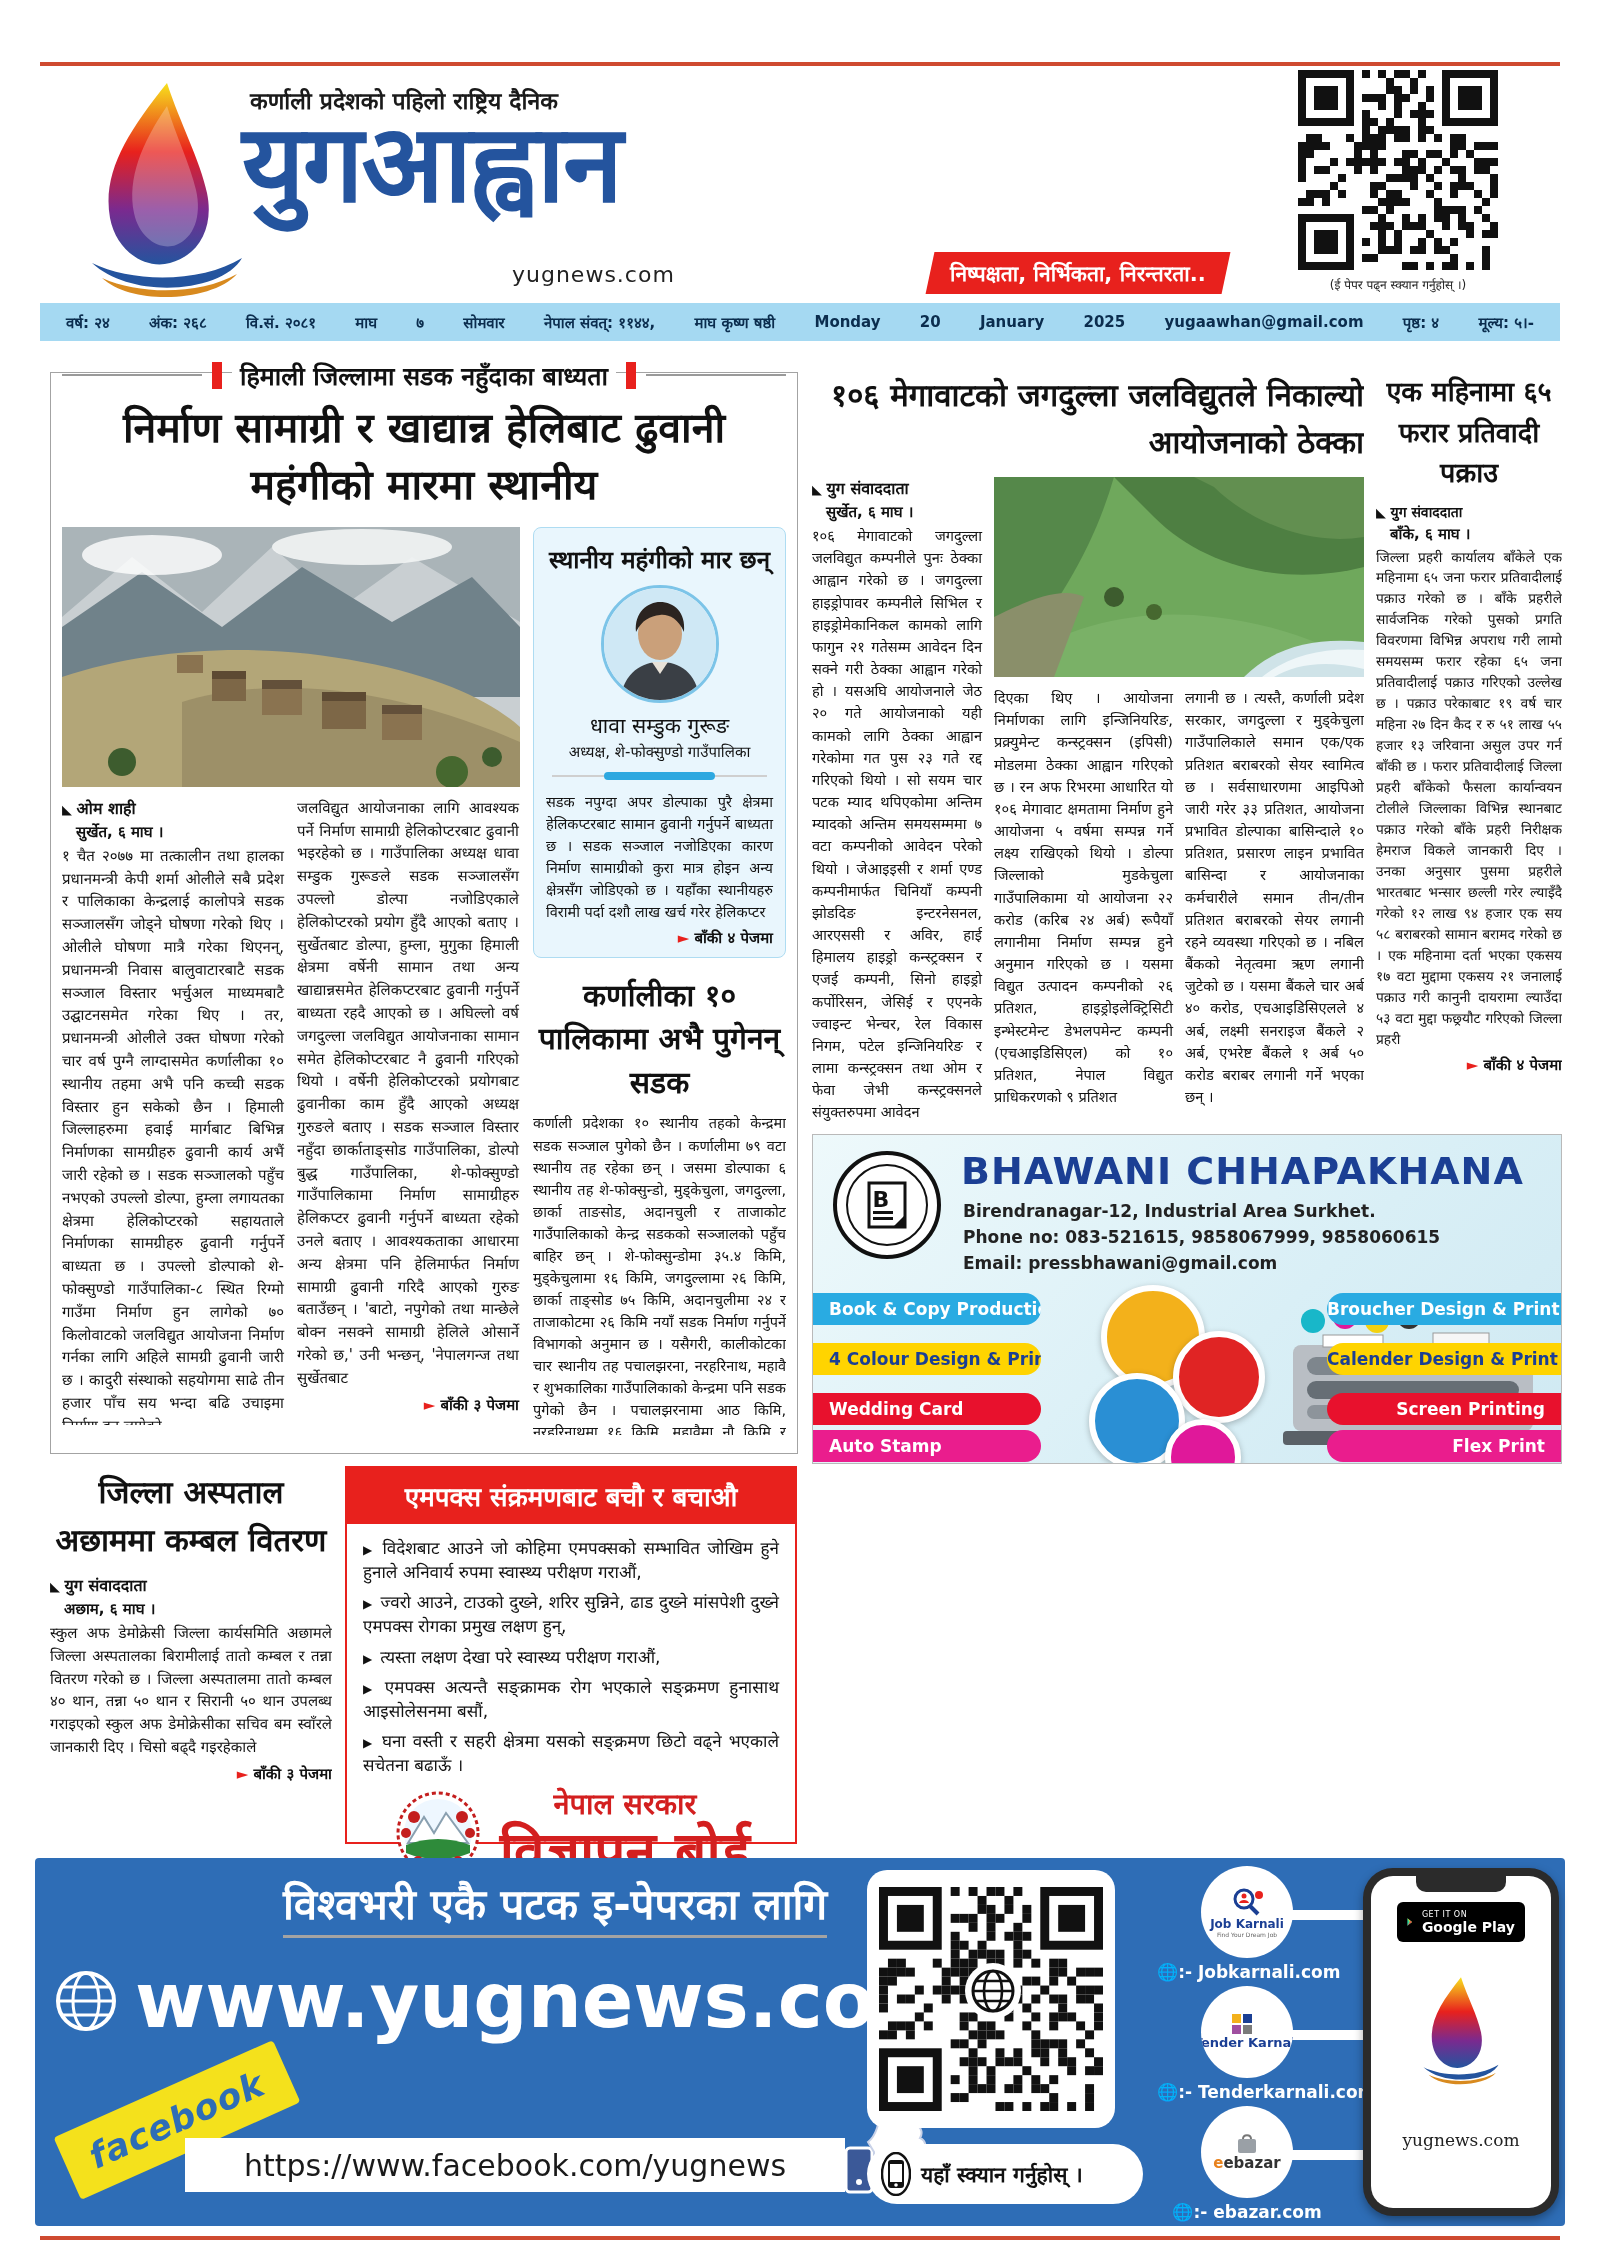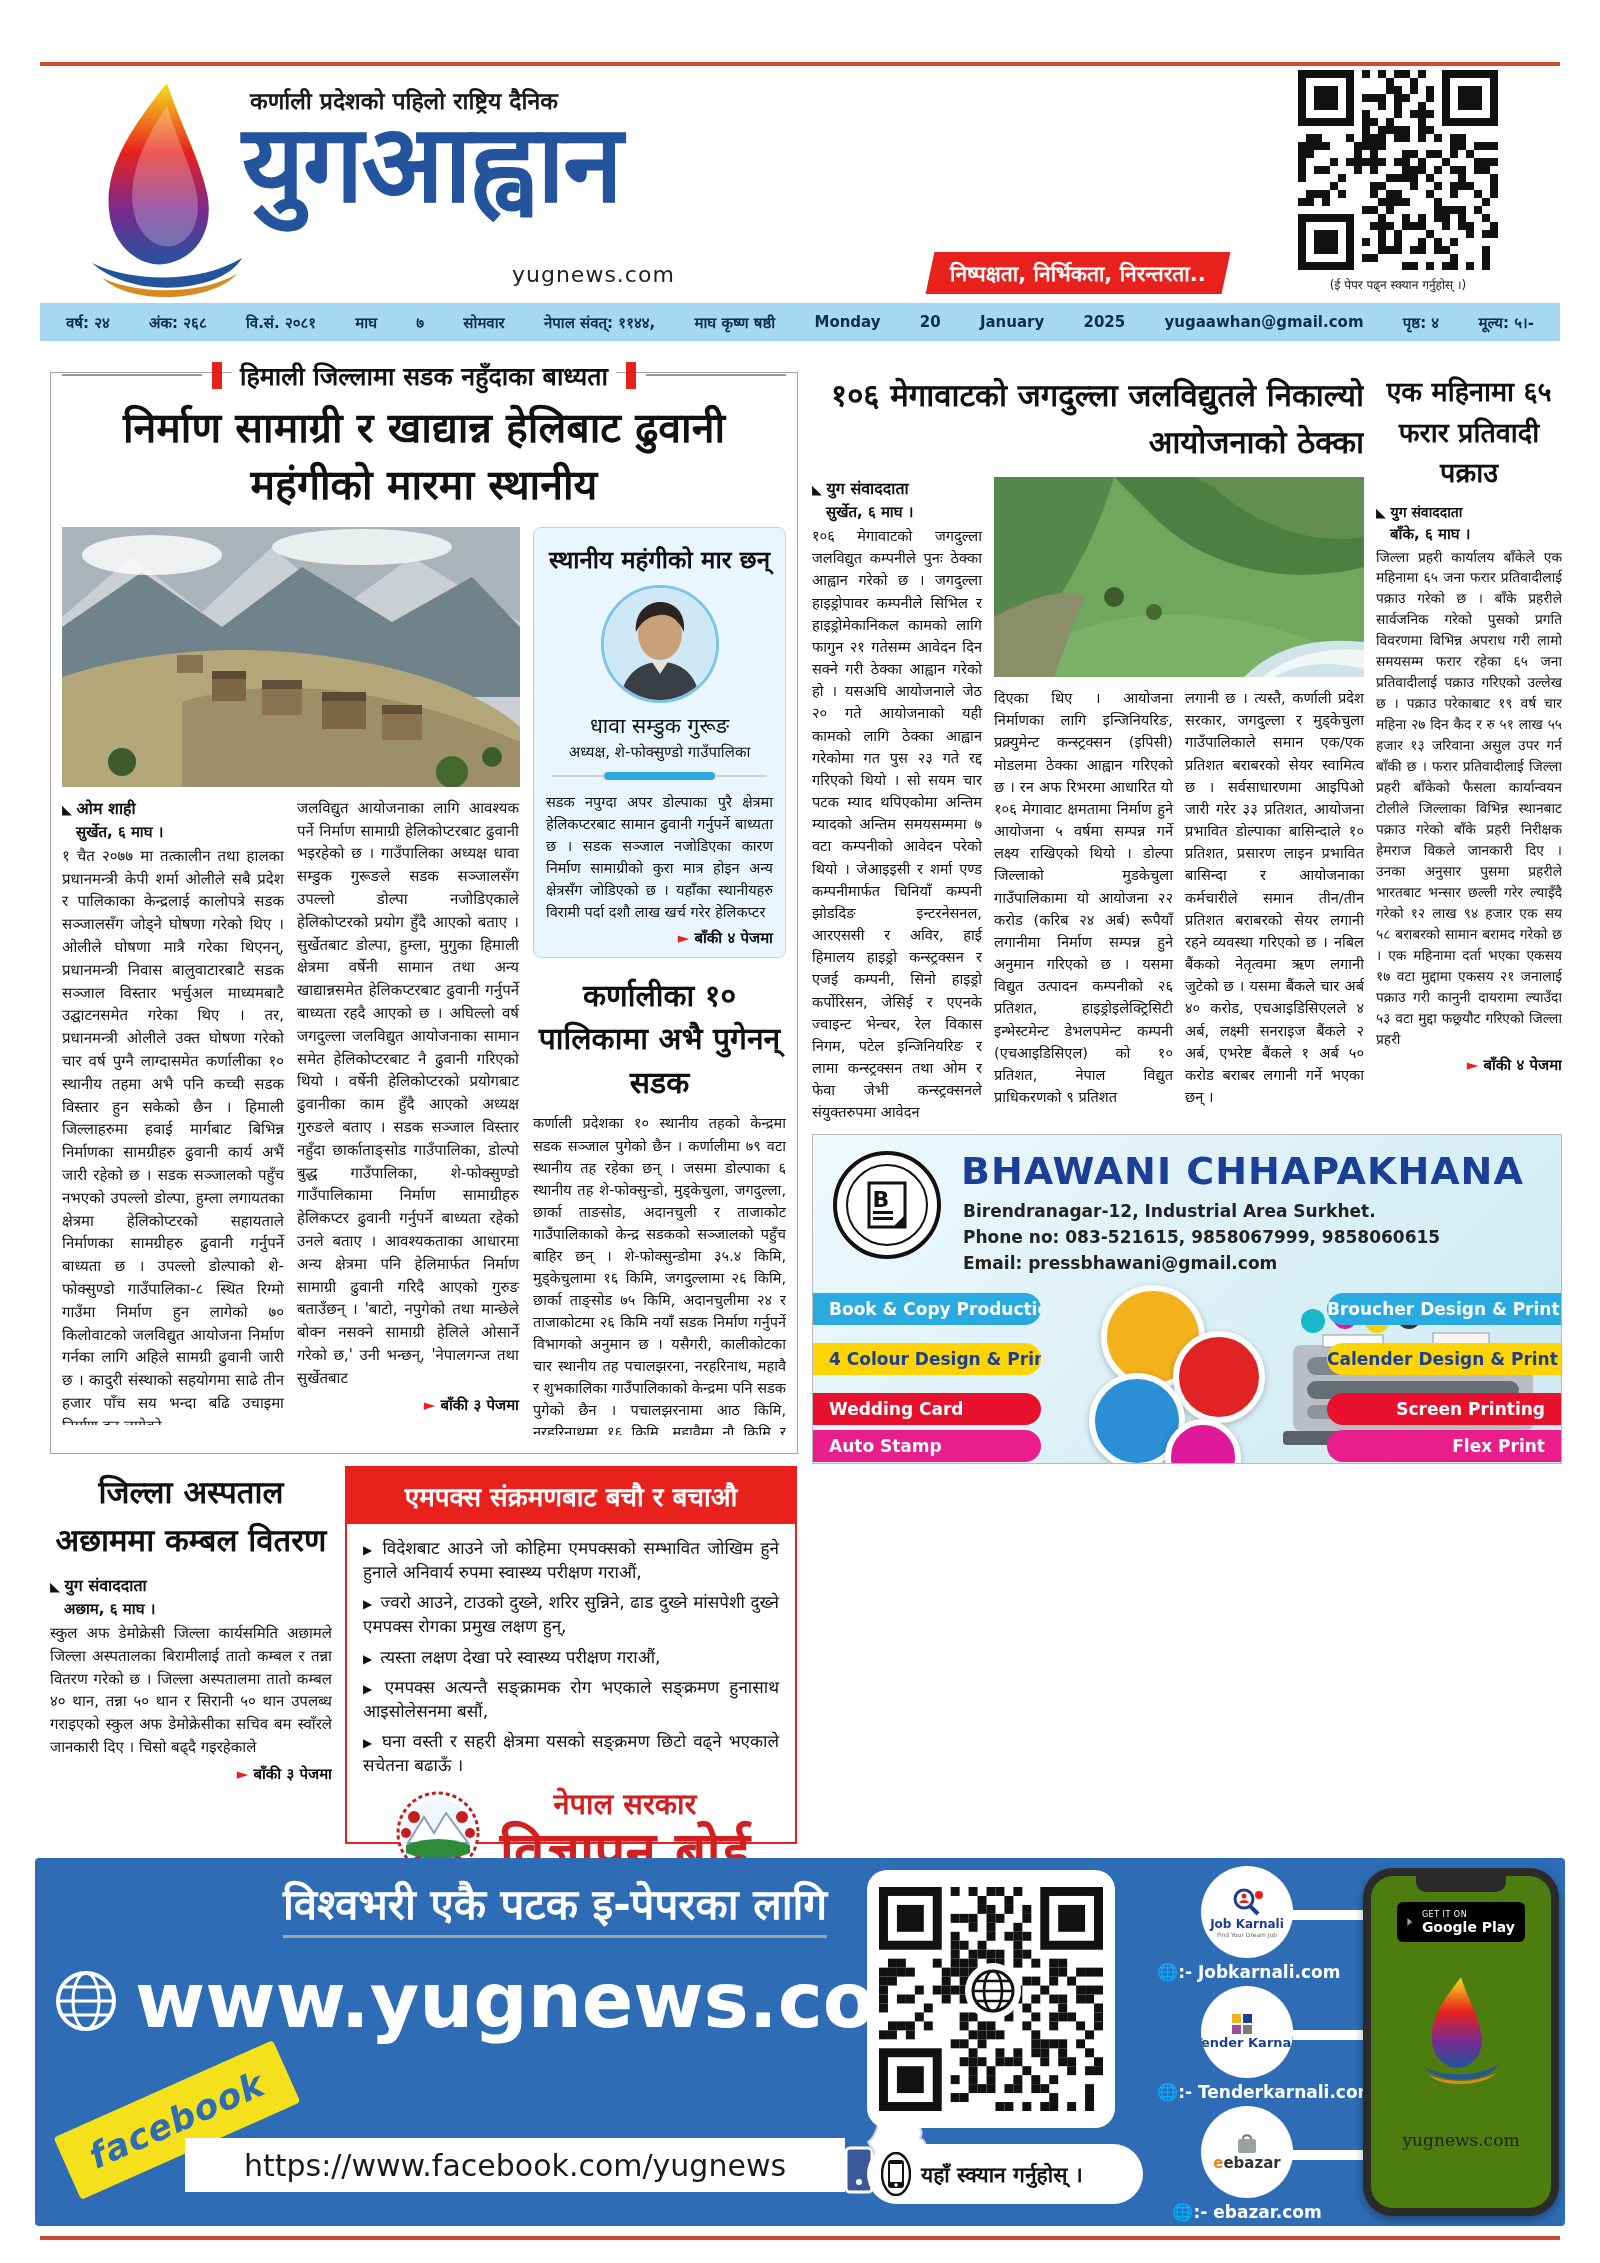--- a/index.html
+++ b/index.html
@@ -114,21 +114,21 @@
   .f-scan-pill{position:absolute;left:832px;top:286px;width:276px;height:60px;background:#fff;border-radius:30px;
                display:flex;align-items:center;gap:10px;padding:0 14px;box-sizing:border-box;
                font-size:21px;font-weight:bold;color:#111;}
   .f-app{position:absolute;left:1122px;width:180px;text-align:center;}
   .f-app-circle{width:92px;height:92px;border-radius:50%;background:#fff;margin:0 auto;
                 display:flex;flex-direction:column;align-items:center;justify-content:center;overflow:hidden;}
   .f-app-label{color:#fff;font-size:17px;font-weight:bold;margin-top:4px;white-space:nowrap;}
   .f-conn{position:absolute;height:10px;background:#fff;}
   .f-phone{position:absolute;left:1328px;top:10px;width:196px;height:348px;background:#2b2b2b;
            border-radius:30px;padding:8px;box-sizing:border-box;box-shadow:0 4px 10px rgba(0,0,0,.35);}
-  .f-screen{width:100%;height:100%;background:#4d7c0f;border-radius:22px;position:relative;overflow:hidden;}
+  .f-screen{width:100%;height:100%;background:#ffffff;border-radius:22px;position:relative;overflow:hidden;}
   .f-notch{position:absolute;left:50%;top:0;transform:translateX(-50%);width:90px;height:16px;
            background:#2b2b2b;border-radius:0 0 10px 10px;}
   .f-play{position:absolute;left:50%;top:26px;transform:translateX(-50%);width:128px;height:40px;background:#000;
           border-radius:6px;display:flex;align-items:center;gap:8px;padding:0 10px;box-sizing:border-box;}
   .f-play-top{color:#fff;font-size:8px;letter-spacing:.5px;}
   .f-play-name{color:#fff;font-size:14px;font-weight:bold;white-space:nowrap;}
   .f-phone-site{position:absolute;left:0;right:0;bottom:58px;text-align:center;font-size:17px;color:#222;
                 font-family:"DejaVu Serif","Liberation Serif",serif;}
   .small-globe{flex:none;}
 </style>

